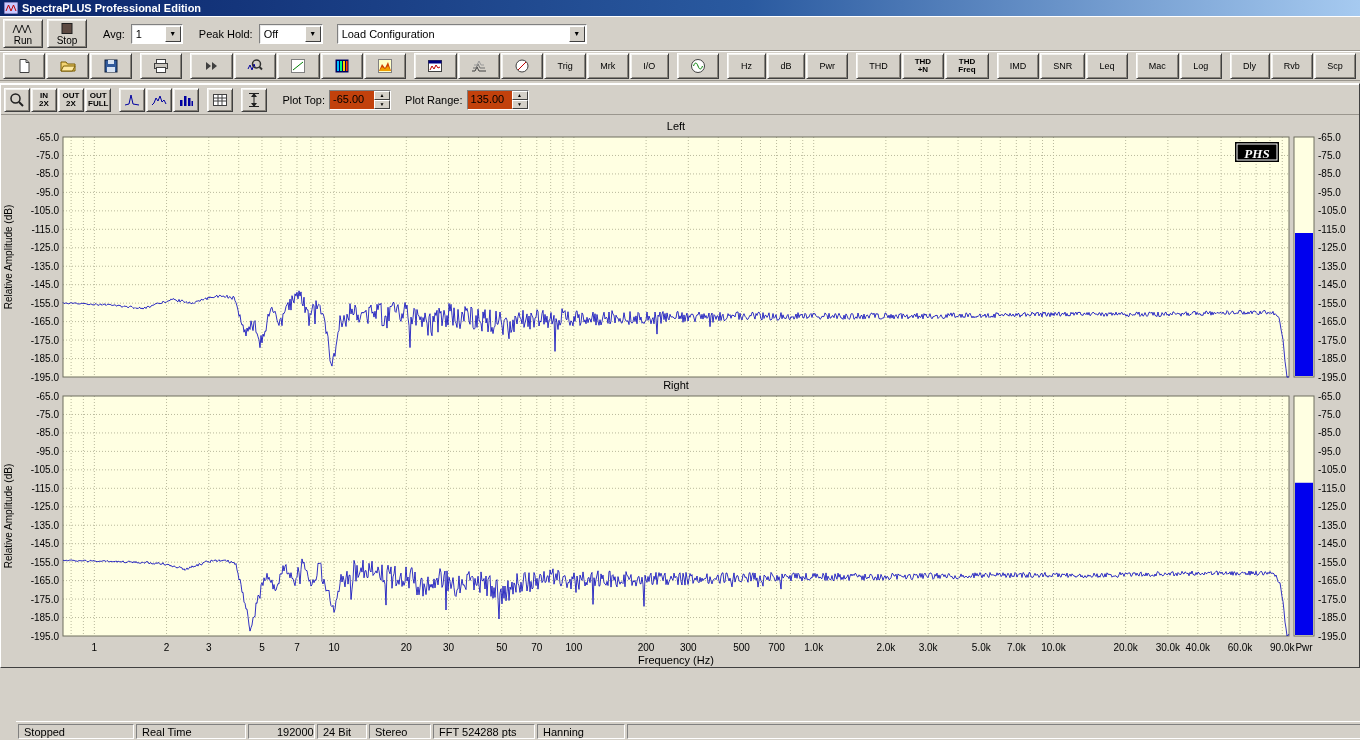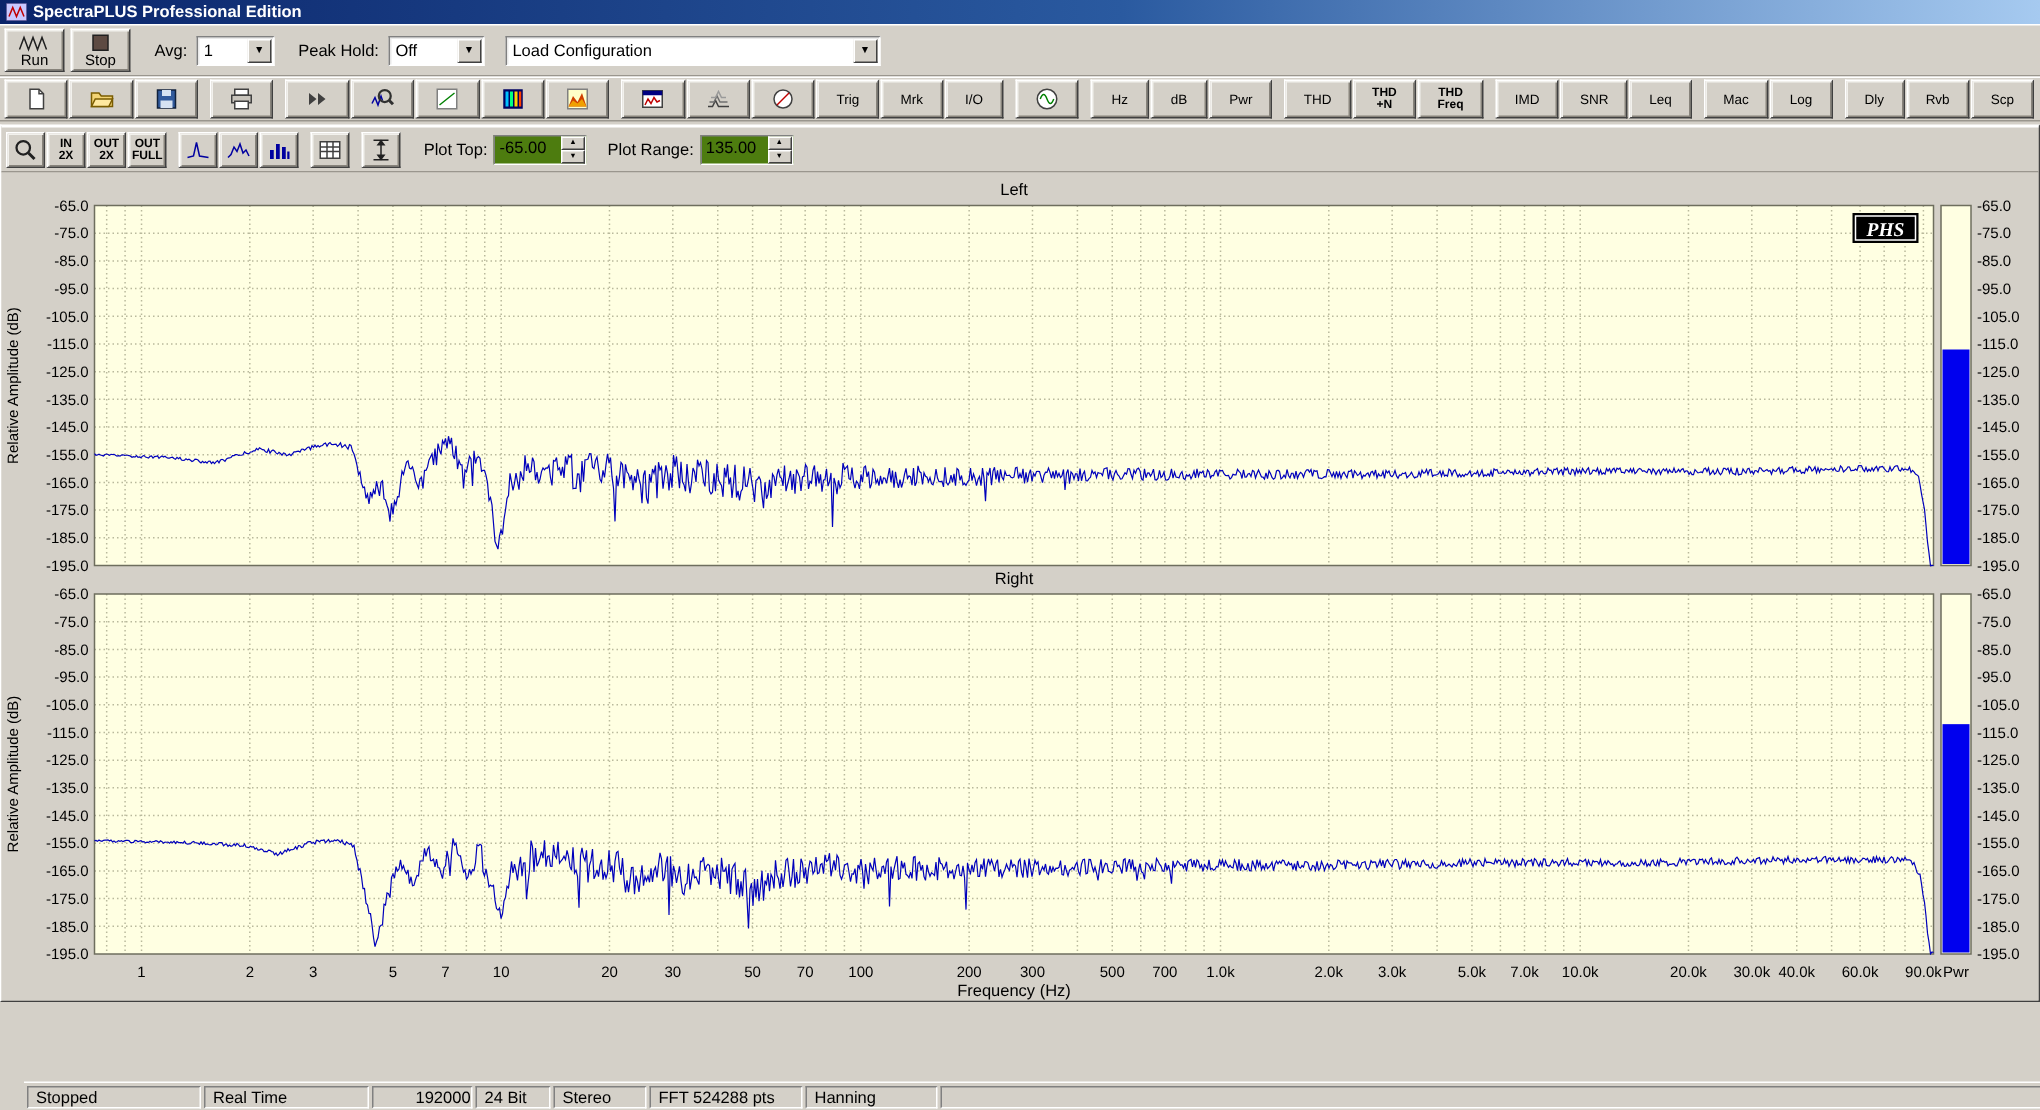--- a/index.html
+++ b/index.html
@@ -35,21 +35,21 @@
   .tb-text{font-size:11px;white-space:nowrap;padding:0 2px}
   .gapl{margin-left:10px}
 
   .combo{height:20px;background:#fff;border:1px solid;border-color:#808080 #fff #fff #808080;
     box-shadow:inset 1px 1px 0 #5a5a5a22;display:flex;align-items:center}
   .combo-text{flex:1;padding:0 4px;font-size:11px;white-space:nowrap;overflow:hidden}
   .combo-arrow{width:16px;height:16px;margin:1px;background:#d4d0c8;border:1px solid;
     border-color:#fff #404040 #404040 #fff;font-size:7px;display:flex;align-items:center;justify-content:center}
   .w52{width:52px}.w64{width:64px}.w250{width:250px}
 
-  .spinbox{height:20px;display:flex;background:#4d7c0f;border:1px solid;border-color:#808080 #fff #fff #808080}
+  .spinbox{height:20px;display:flex;background:#c2410c;border:1px solid;border-color:#808080 #fff #fff #808080}
   .spin-value{font-size:11px;padding:2px 3px;min-width:44px;white-space:nowrap}
   .spin-btns{display:flex;flex-direction:column;width:16px}
   .spin-btn{flex:1;font-size:5px;line-height:5px;background:#d4d0c8;border:1px solid;
     border-color:#fff #404040 #404040 #fff;display:flex;align-items:center;justify-content:center;padding:0;font-family:inherit}
 
   .spectrum-window{margin-top:2px;background:#d4d0c8;border:1px solid;border-color:#fff #404040 #404040 #fff}
   .plot-host{height:552px;position:relative;background:#d4d0c8}
   svg{display:block;font-family:"Liberation Sans",sans-serif}
 
   .statusbar{position:absolute;left:16px;bottom:0;width:1360px;height:19px;display:flex;gap:2px;

